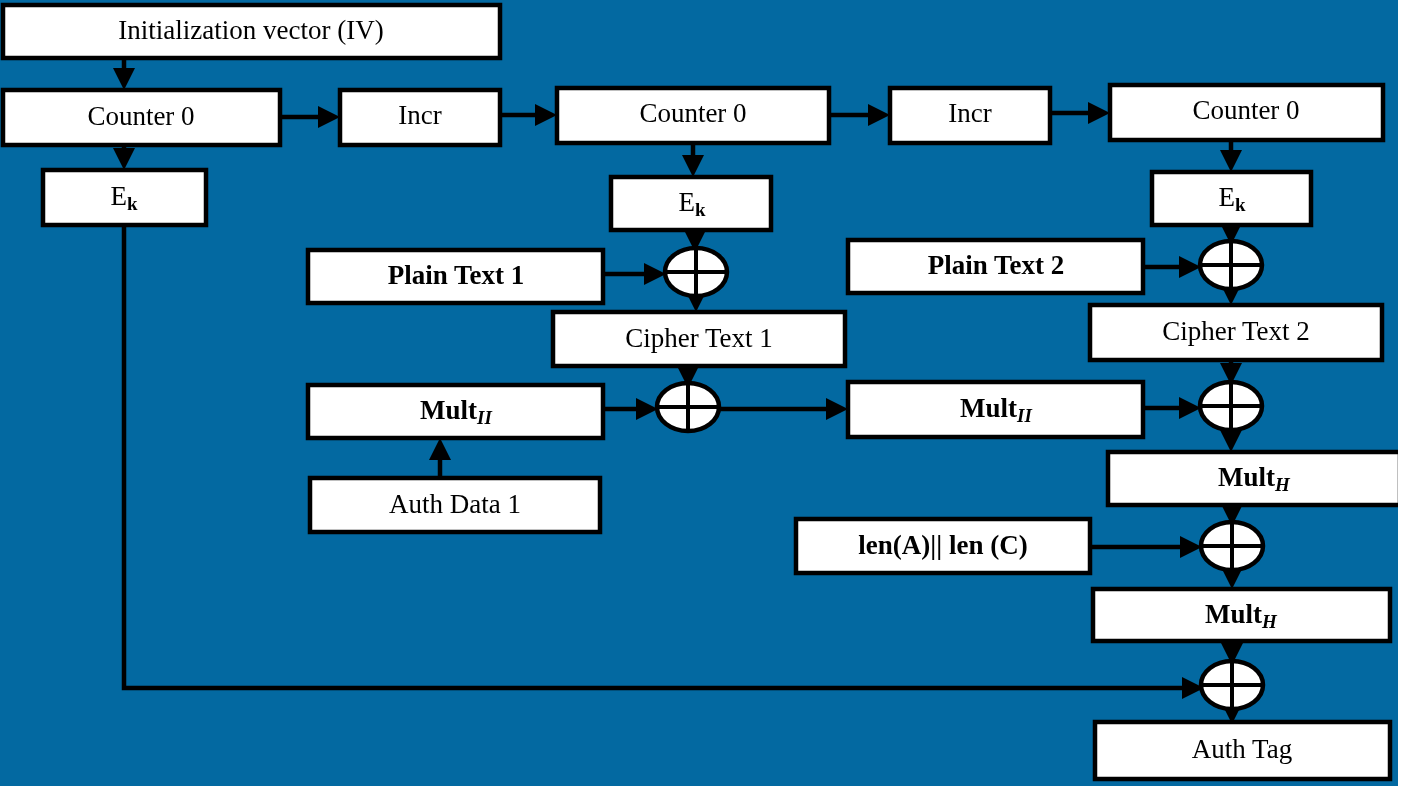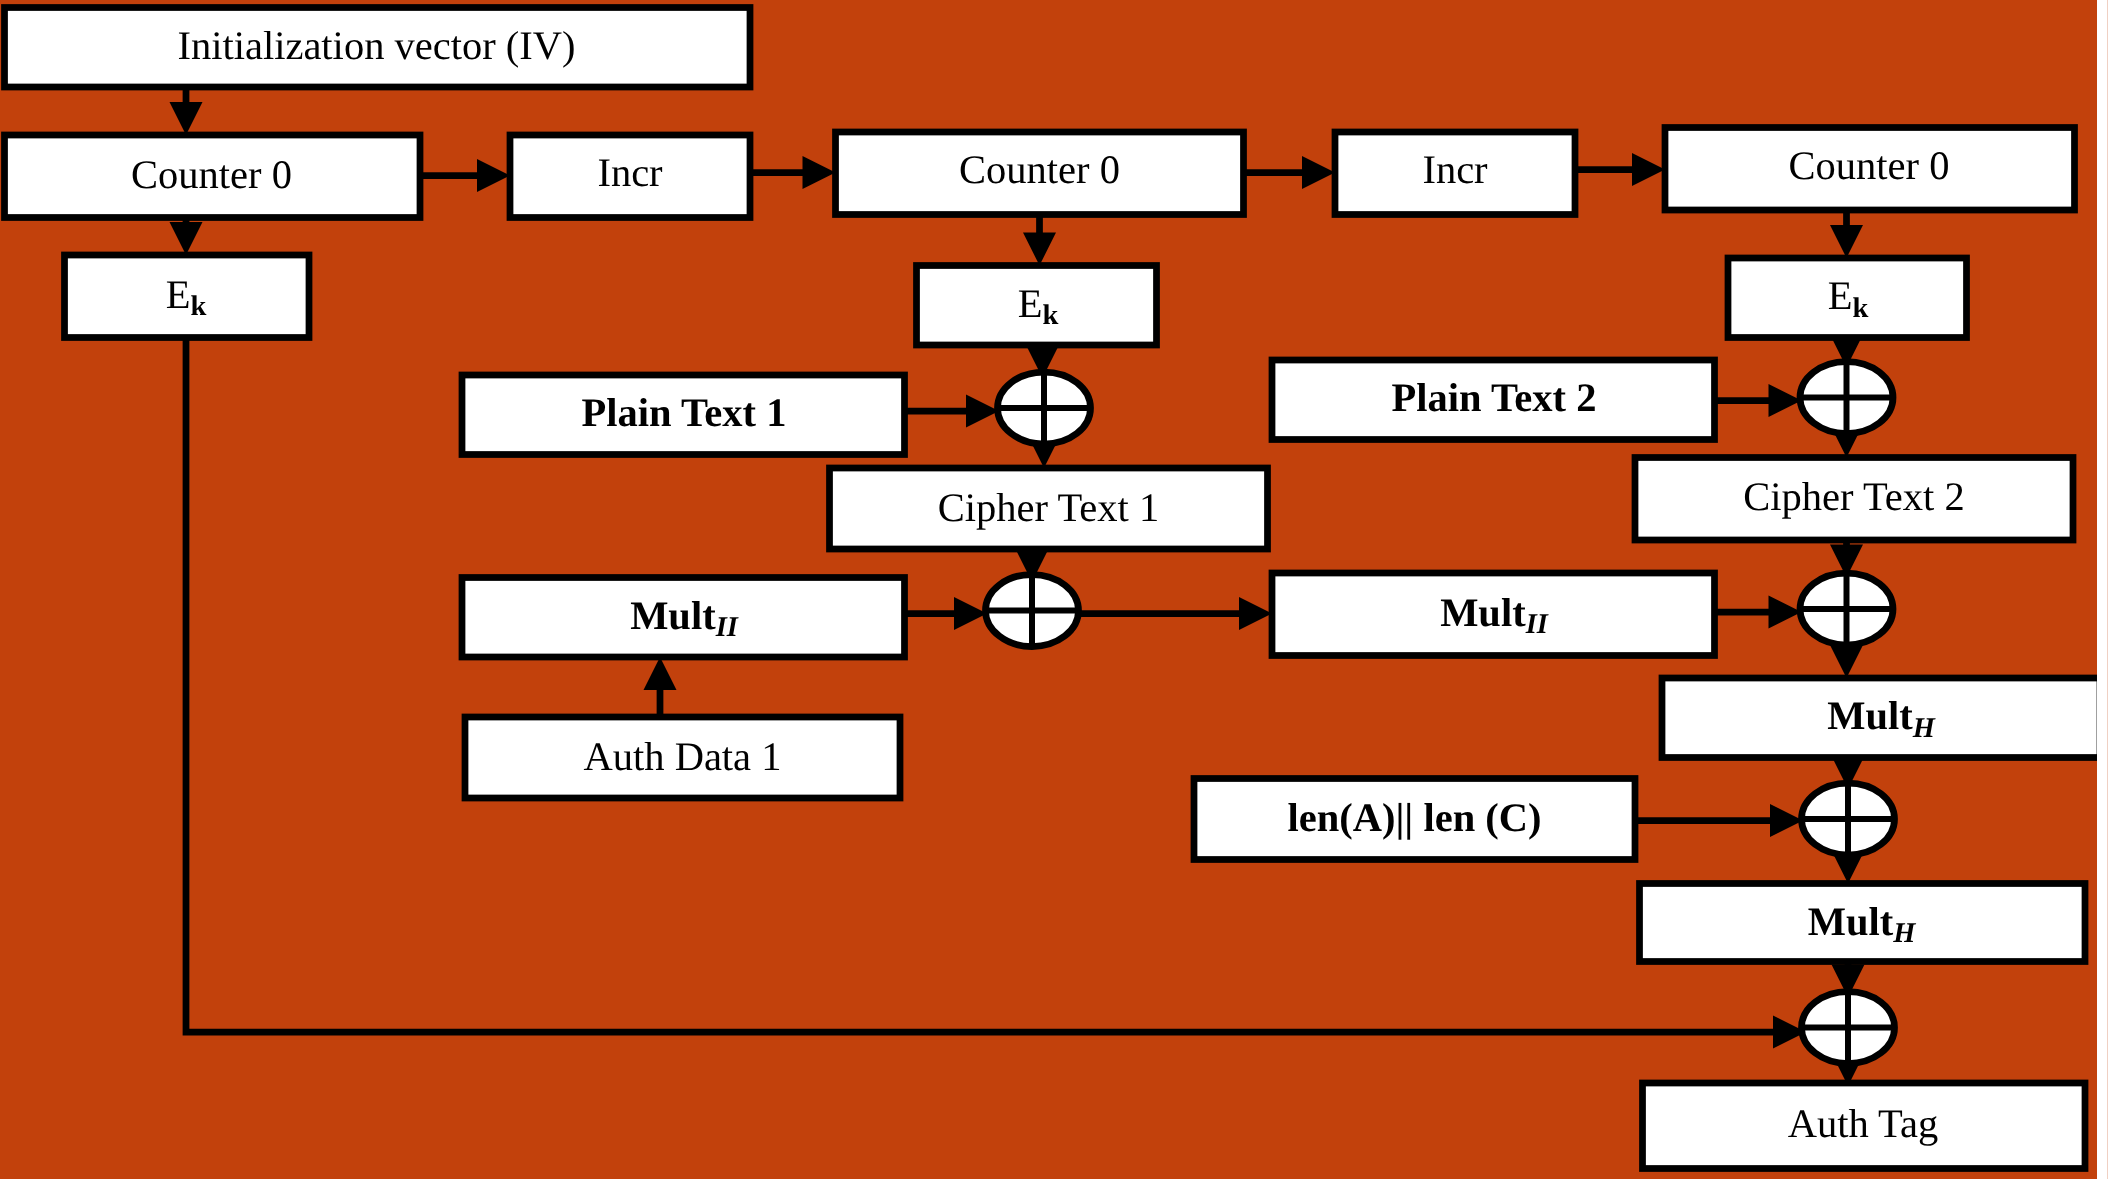--- a/index.html
+++ b/index.html
@@ -4,21 +4,21 @@
 <style>
   html, body {
     margin: 0;
     padding: 0;
     background: #ffffff;
   }
   #diagram-root {
     position: relative;
     width: 1398px;
     height: 786px;
-    background: #c2410c;
+    background: #0369a1;
     font-family: "Liberation Serif", "DejaVu Serif", serif;
     overflow: hidden;
   }
   svg#gcm-svg {
     position: absolute;
     top: 0;
     left: 0;
     width: 1405px;
     height: 786px;
     display: block;

